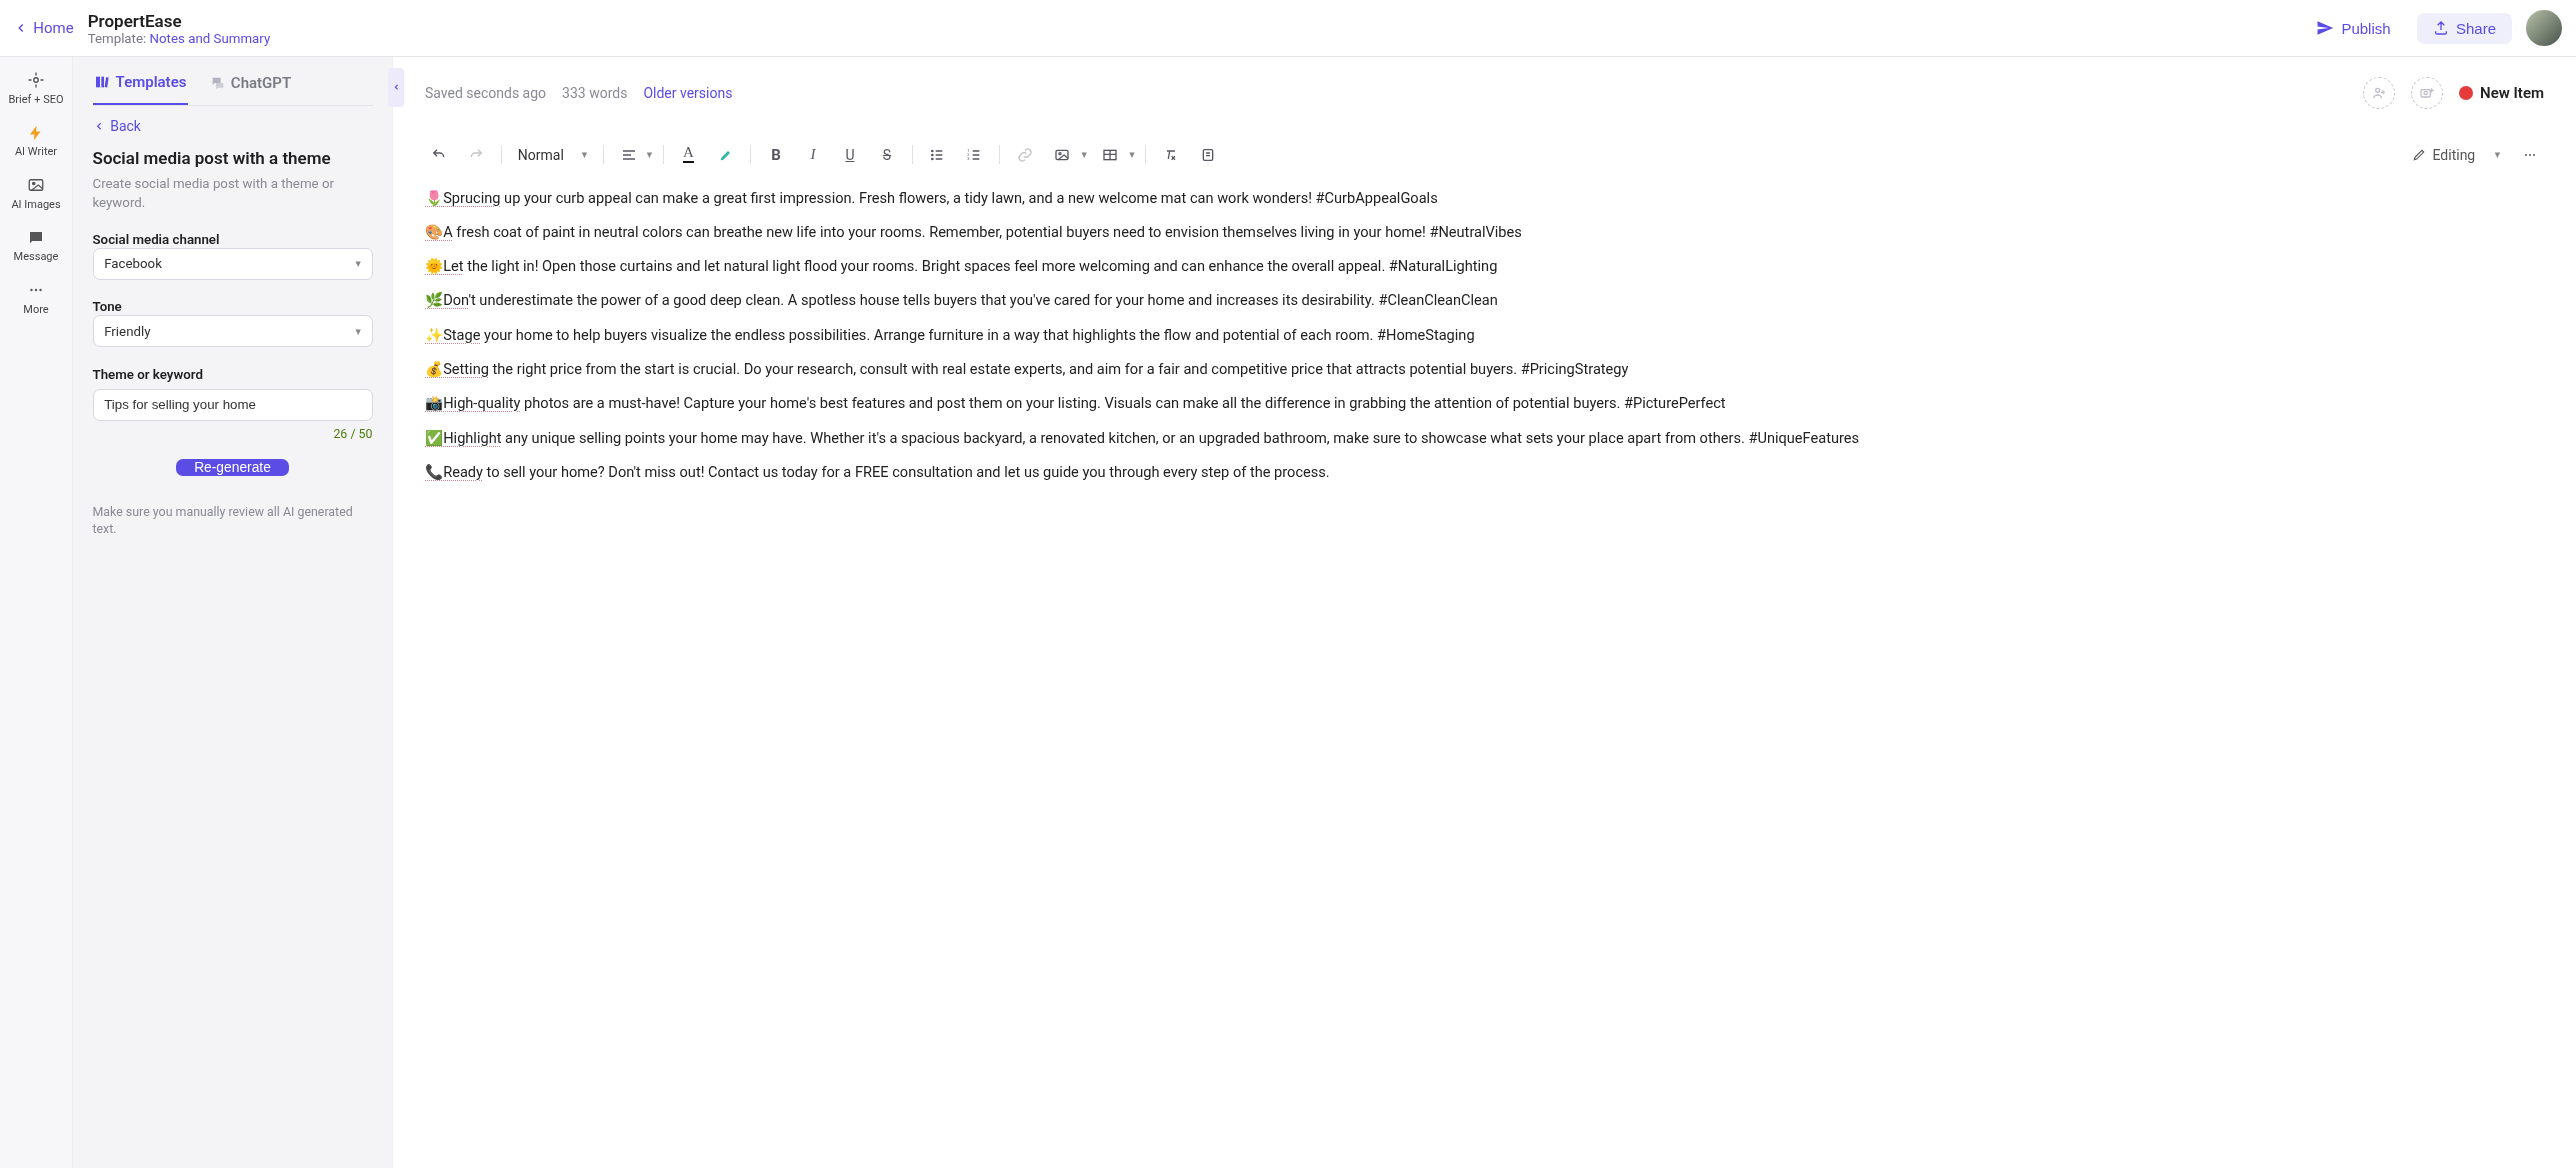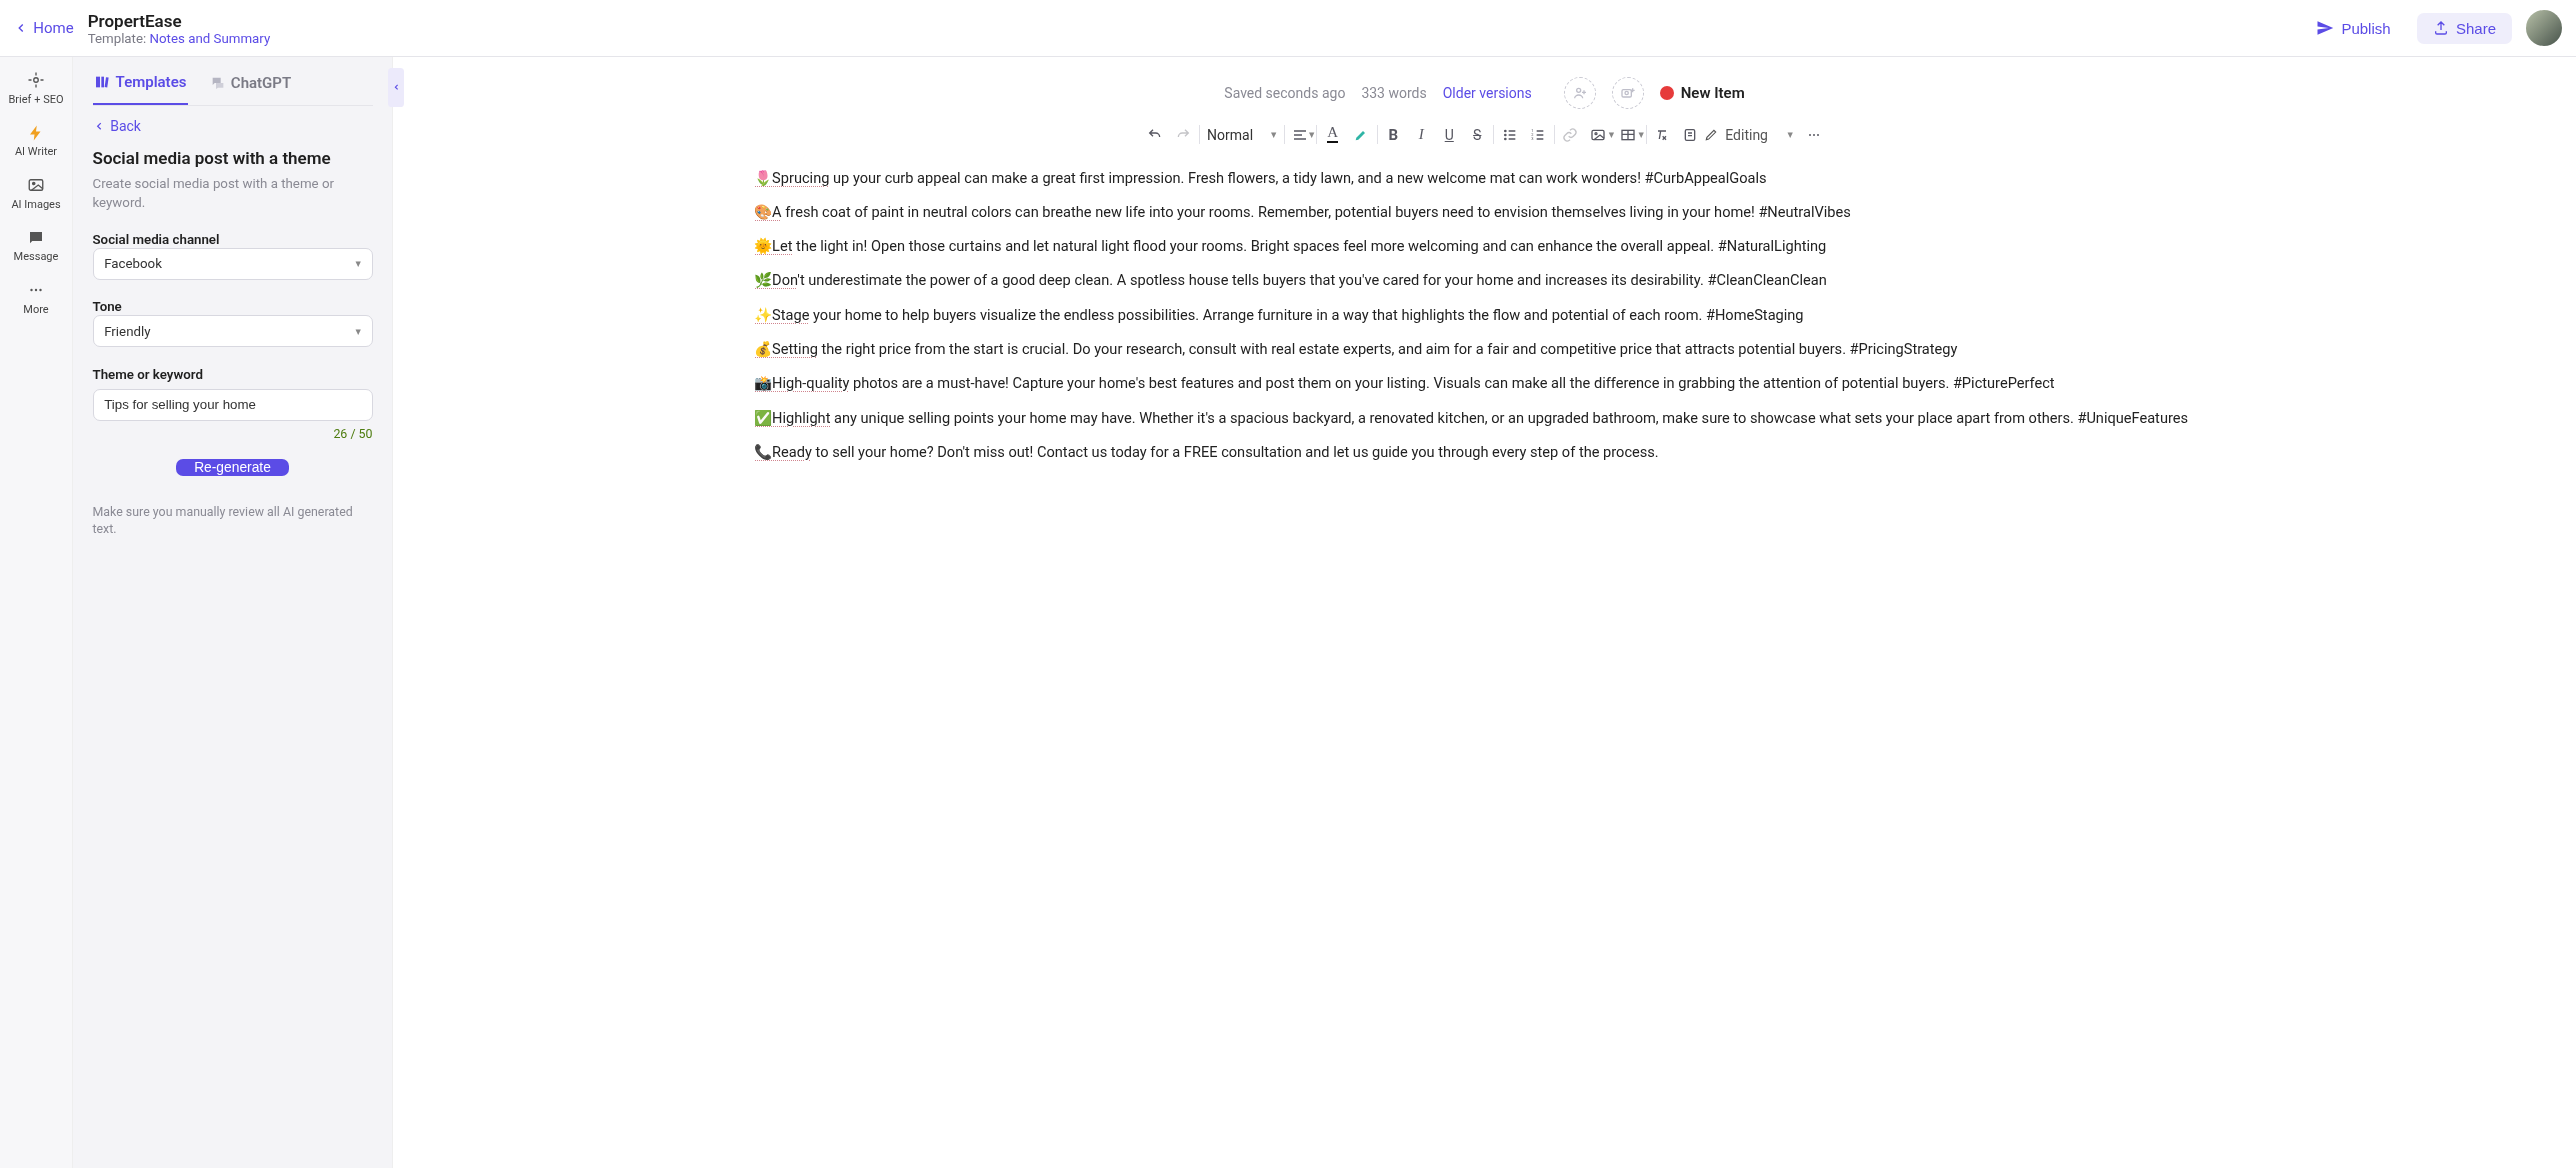--- a/index.html
+++ b/index.html
@@ -32,29 +32,29 @@
 .sp-desc { font-size:13.3px; color:#8a8a94; margin-top:7px; line-height:1.4; }
 .form-label { font-size:13.3px; font-weight:600; margin-top:19.5px; }
 .select-box { margin-top:1px; background:#fff; border:0.9px solid #d8d8e0; border-radius:7px; height:32px; display:flex; align-items:center; justify-content:space-between; padding:0 10.7px; color:#333; cursor:pointer; font-size:13.3px;}
 .text-input { margin-top:7px; width:100%; background:#fff; border:0.9px solid #d8d8e0; border-radius:7px; height:32px; padding:0 10.7px; font-size:13.3px; color:#333; }
 .char-count { text-align:right; color:#4d7c0f; font-size:12.4px; margin-top:5.3px;}
 .regen-btn { align-self:center; margin-top:18px; background:#5b4ce6; color:#fff; border:none; border-radius:7px; padding:1px 18px; font-size:13.8px; cursor:pointer; }
 .review-hint { color:#8a8a94; font-size:12.4px; margin-top:27px; line-height:1.4;}
 
 .collapse-tab { position:absolute; right:-12.4px; top:10.7px; width:16px; height:39px; background:#eceafb; border-radius:3.6px; display:flex; align-items:center; justify-content:center; cursor:pointer; color:#5b4ce6; }
 
-.editor { flex:1; display:flex; flex-direction:column; padding:19.5px 32px 0 32px; overflow:hidden;align-items:center; }
+.editor { flex:1; display:flex; flex-direction:column; padding:19.5px 32px 0 32px; overflow:hidden; }
 .ed-status { display:flex; align-items:center; gap:16px; color:#8a8a94; font-size:14px; }
 .ed-status .older { color:#5b4ce6; cursor:pointer; }
 .ed-status-spacer { flex:1; }
 .circ-btn { width:32px; height:32px; border:1.8px dashed #c9c9d2; border-radius:50%; display:flex; align-items:center; justify-content:center; color:#bfbfca; cursor:pointer; }
 .newitem { display:flex; align-items:center; gap:7px; font-size:15px; font-weight:600; color:#222;}
 .newitem-dot { width:14px; height:14px; border-radius:50%; background:#e63b3b; }
 
-.toolbar { margin-top:12px; display:flex; align-items:center; color:#575761; }
+.toolbar { margin-top:32px; display:flex; align-items:center; gap:9px; color:#575761; }
 .tool-btn { width:28px; height:28px; display:flex; align-items:center; justify-content:center; border-radius:5.3px; cursor:pointer; color:#575761; }
 .tool-sep { width:0.9px; height:19.5px; background:#e0e0e6; margin:0 1.8px; }
 .format-select { display:flex; align-items:center; gap:18px; padding:0 5.3px; cursor:pointer; font-size:14px; color:#333; }
 .tool-A { font-family:Georgia,serif; font-size:15px; border-bottom:2.7px solid #111; line-height:12.4px; padding-bottom:2.7px; }
 .toolbar-spacer { flex:1; }
 .editing-btn { display:flex; align-items:center; gap:7px; color:#555; cursor:pointer; font-size:14px; }
 
 .doc { margin-top:18px; overflow-y:auto; padding-right:27px; font-size:14.6px; line-height:1.62; color:#222; }
 .doc p { margin-bottom:10.7px; }
 .spellmark { text-decoration: underline dotted #d0848e; text-decoration-thickness:1.3px; text-underline-offset:2.7px; }

